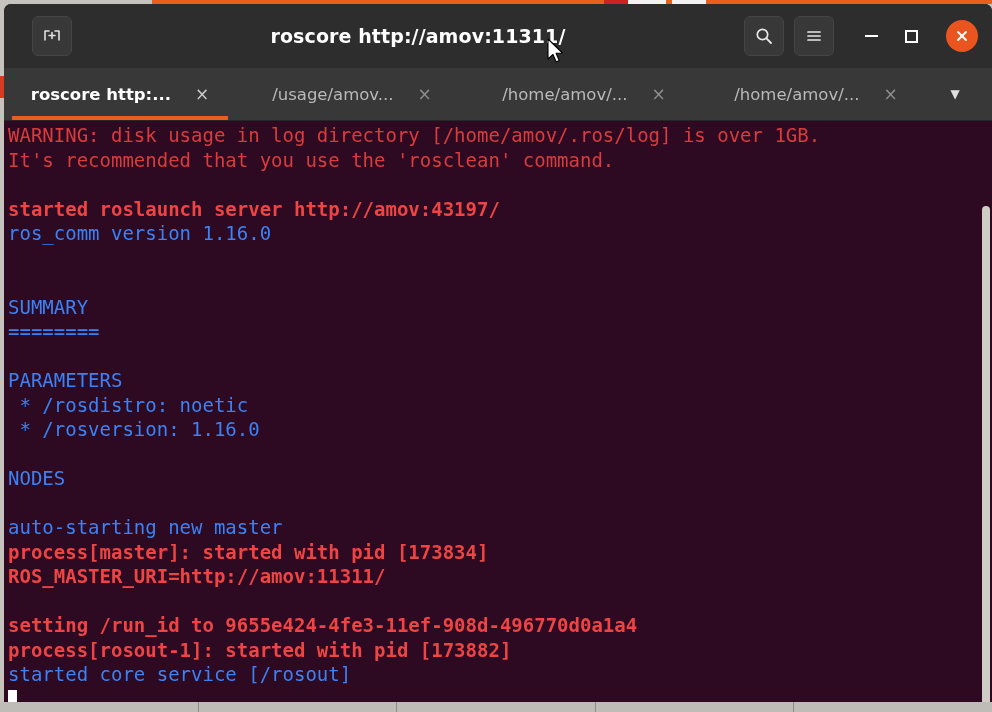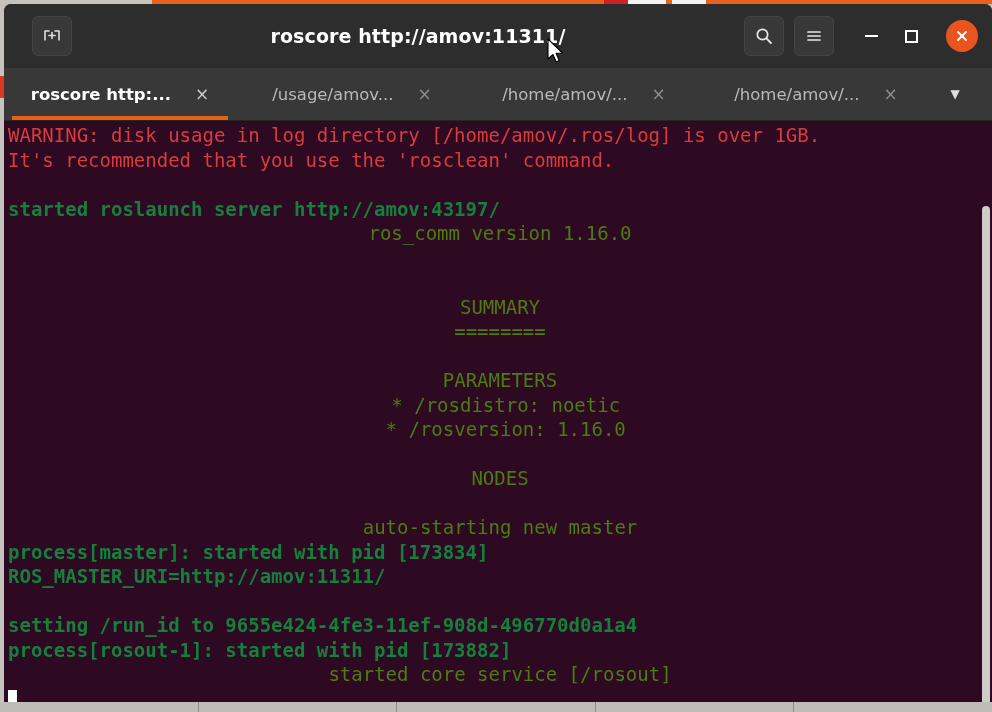--- a/index.html
+++ b/index.html
@@ -144,22 +144,22 @@
     padding:2px 0 0 4px;
   }
   .term-inner {
     font-family:"DejaVu Sans Mono", monospace;
     font-size:19px;
     line-height:24.5px;
     white-space:pre;
     color:#ffffff;
   }
   .l-warn   { color:#d93c3c; }
-  .l-bold   { font-weight:bold; color:#15803d; }
-  .l-plain  { color:#4d7c0f;text-align:center; }
+  .l-bold   { font-weight:bold; color:#ef4444; }
+  .l-plain  { color:#3b82f6; }
   .cursor {
     display:inline-block;
     width:9px; height:19px;
     background:#ffffff;
     vertical-align:-3px;
   }
 
   
   .scrollbar {
     position:absolute; right:1px; top:0;

